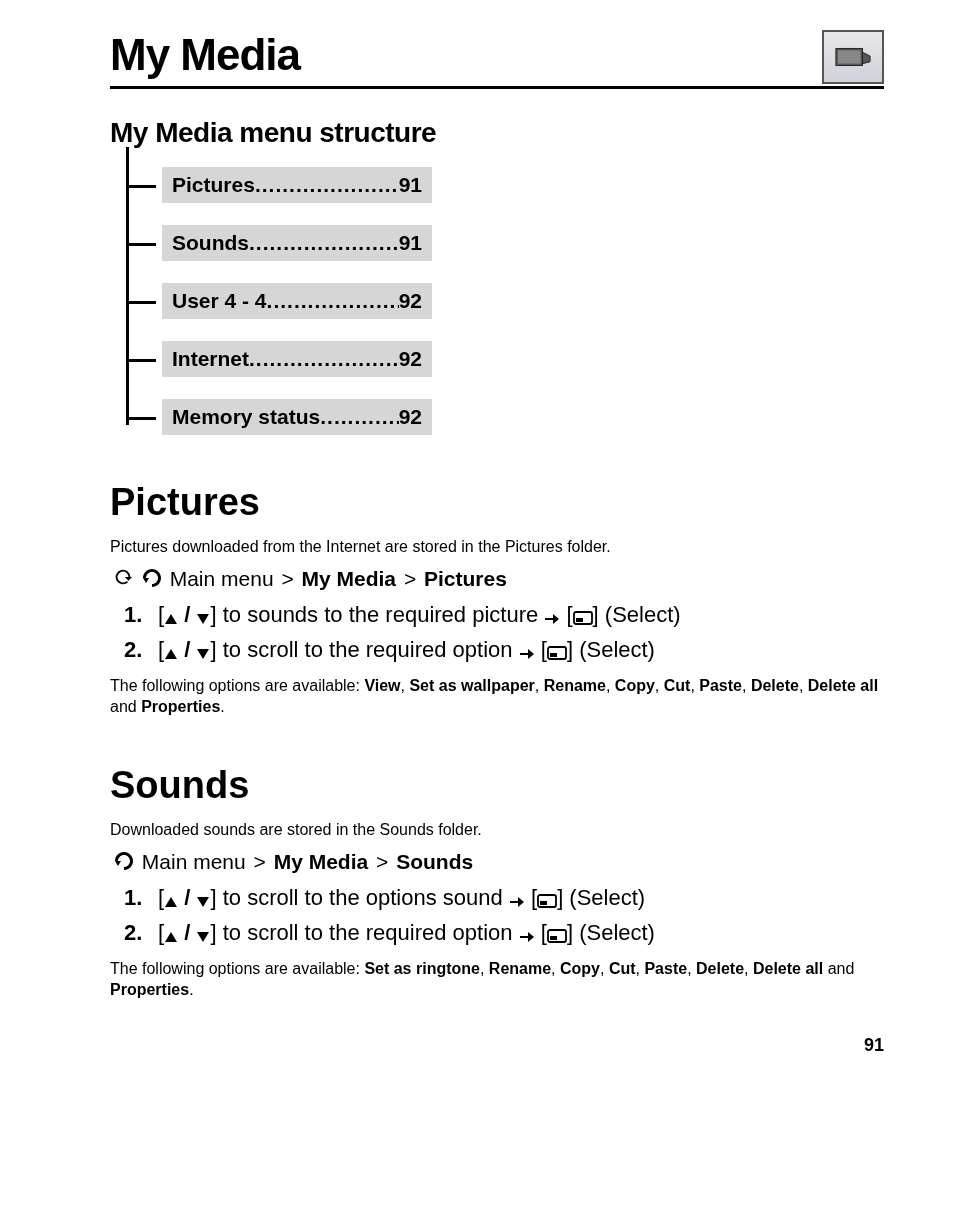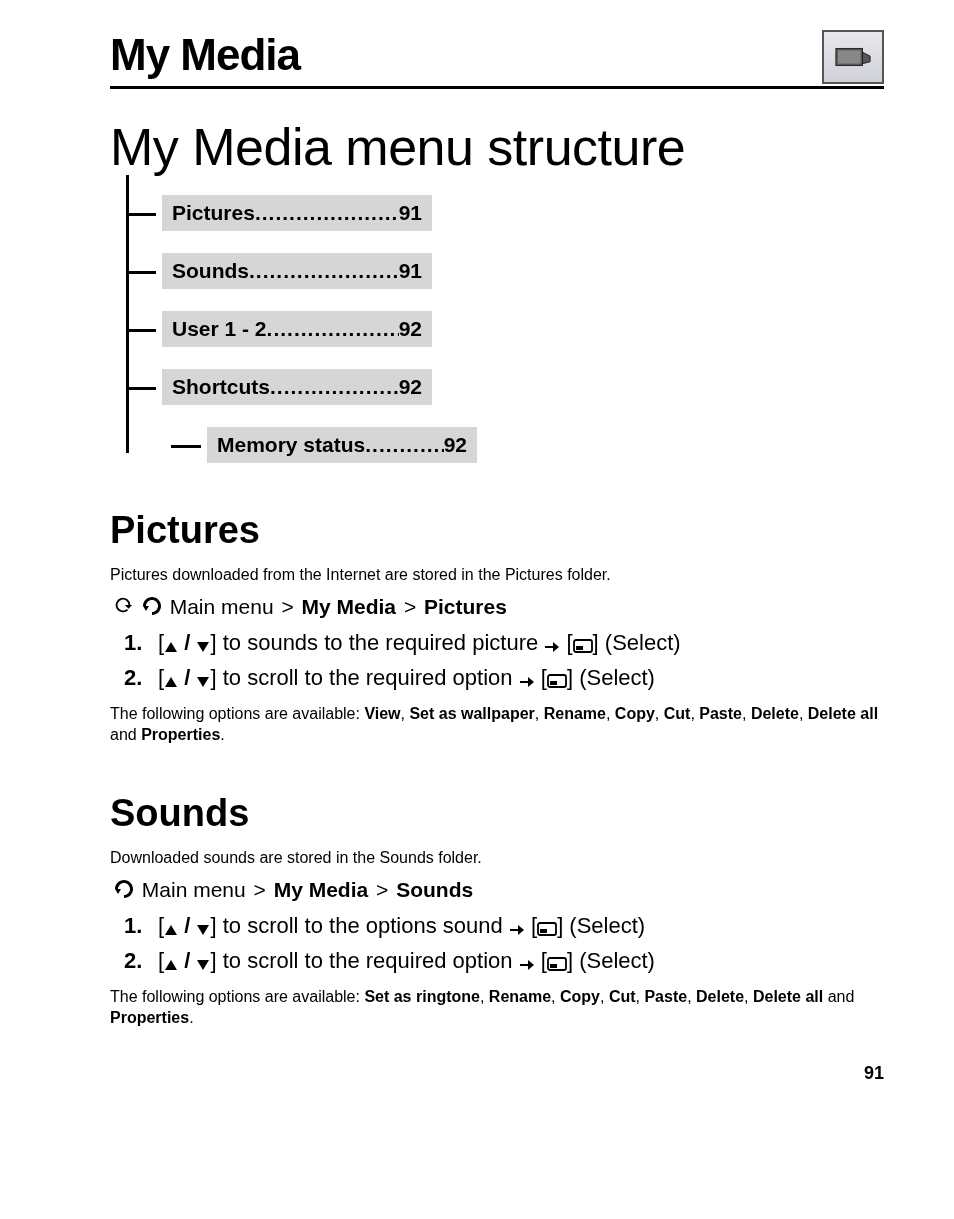--- a/index.html
+++ b/index.html
@@ -26,22 +26,22 @@
     width: 62px;
     height: 54px;
     border: 2px solid #555;
     background: linear-gradient(#e8e8ec,#d0d0d8);
     display: flex;
     align-items: center;
     justify-content: center;
   }
   .header-icon svg { width: 38px; height: 30px; }
   h2.section-main {
-    font-size: 52px;
-    font-weight: 400;
+    font-size: 28px;
+    font-weight: 700;
     margin-top: 28px;
     margin-bottom: 18px;
     letter-spacing: -0.5px;
   }
   .tree {
     position: relative;
     margin-left: 16px;
     margin-bottom: 40px;
   }
   .tree-vline {
@@ -163,36 +163,36 @@
     <div class="tree-box">
       <span class="tree-label">Sounds</span>
       <span class="tree-dots"></span>
       <span class="tree-page">91</span>
     </div>
   </div>
 
   <div class="tree-item">
     <div class="tree-hline"></div>
     <div class="tree-box">
-      <span class="tree-label">User 1 - 2</span>
+      <span class="tree-label">User 4 - 4</span>
       <span class="tree-dots"></span>
       <span class="tree-page">92</span>
     </div>
   </div>
 
   <div class="tree-item">
     <div class="tree-hline"></div>
     <div class="tree-box">
-      <span class="tree-label">Shortcuts</span>
+      <span class="tree-label">Internet</span>
       <span class="tree-dots"></span>
       <span class="tree-page">92</span>
     </div>
   </div>
 
-  <div class="tree-item" style="margin-bottom:0;margin-left:45px;">
+  <div class="tree-item" style="margin-bottom:0;">
     <div class="tree-hline"></div>
     <div class="tree-box">
       <span class="tree-label">Memory status</span>
       <span class="tree-dots"></span>
       <span class="tree-page">92</span>
     </div>
   </div>
 </div>
 
 <h2 class="sub">Pictures</h2>

